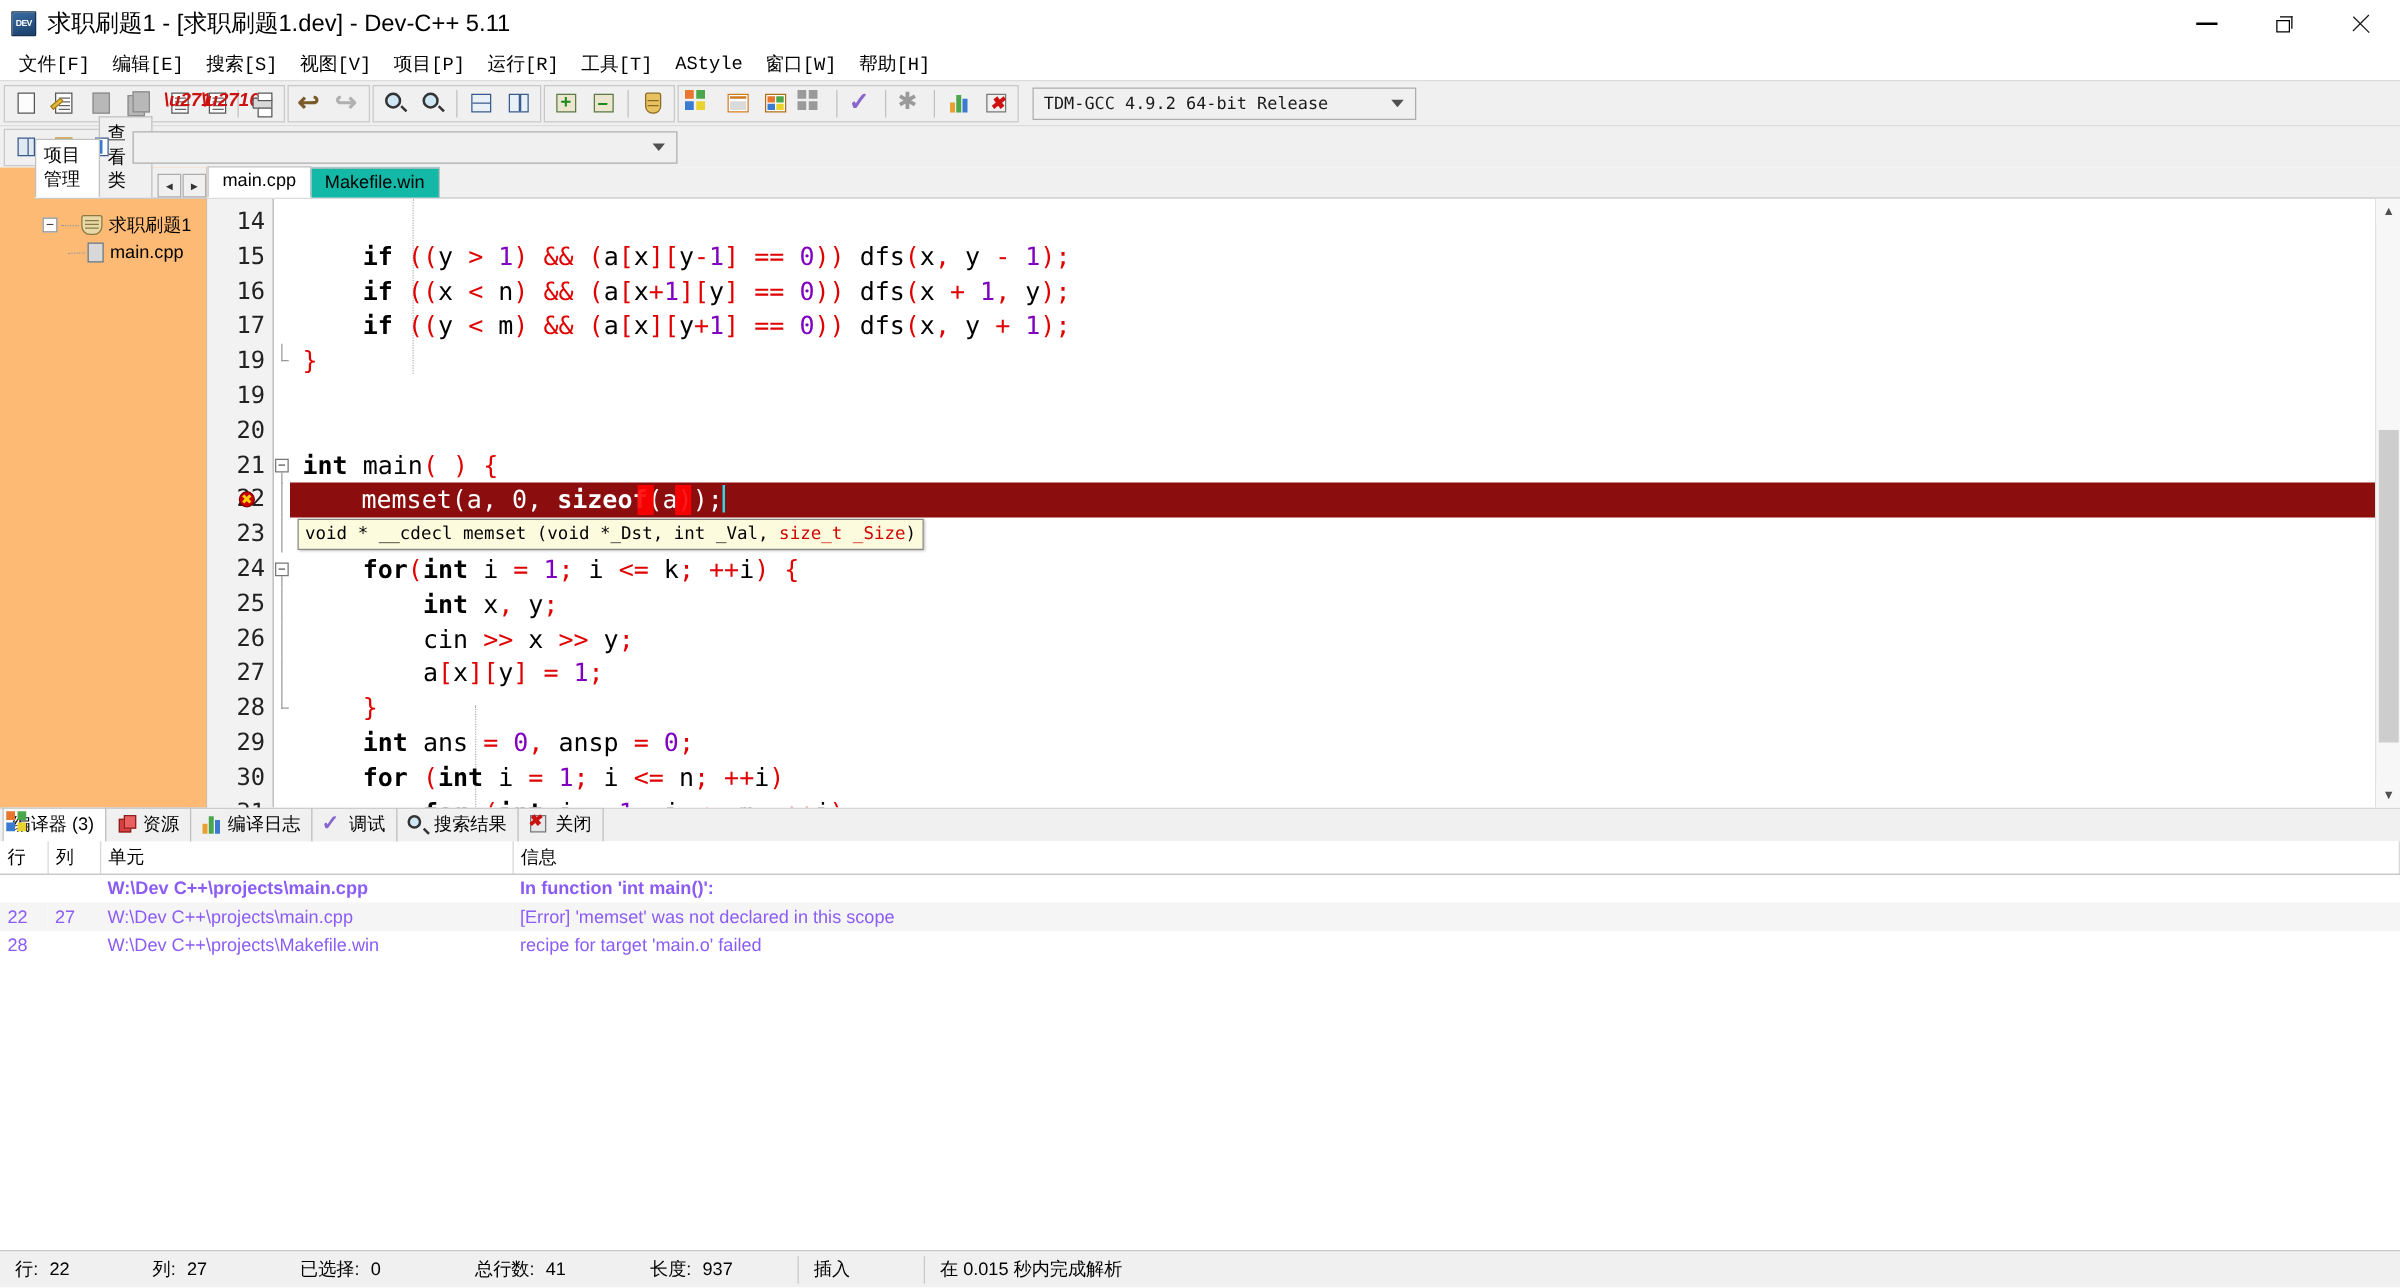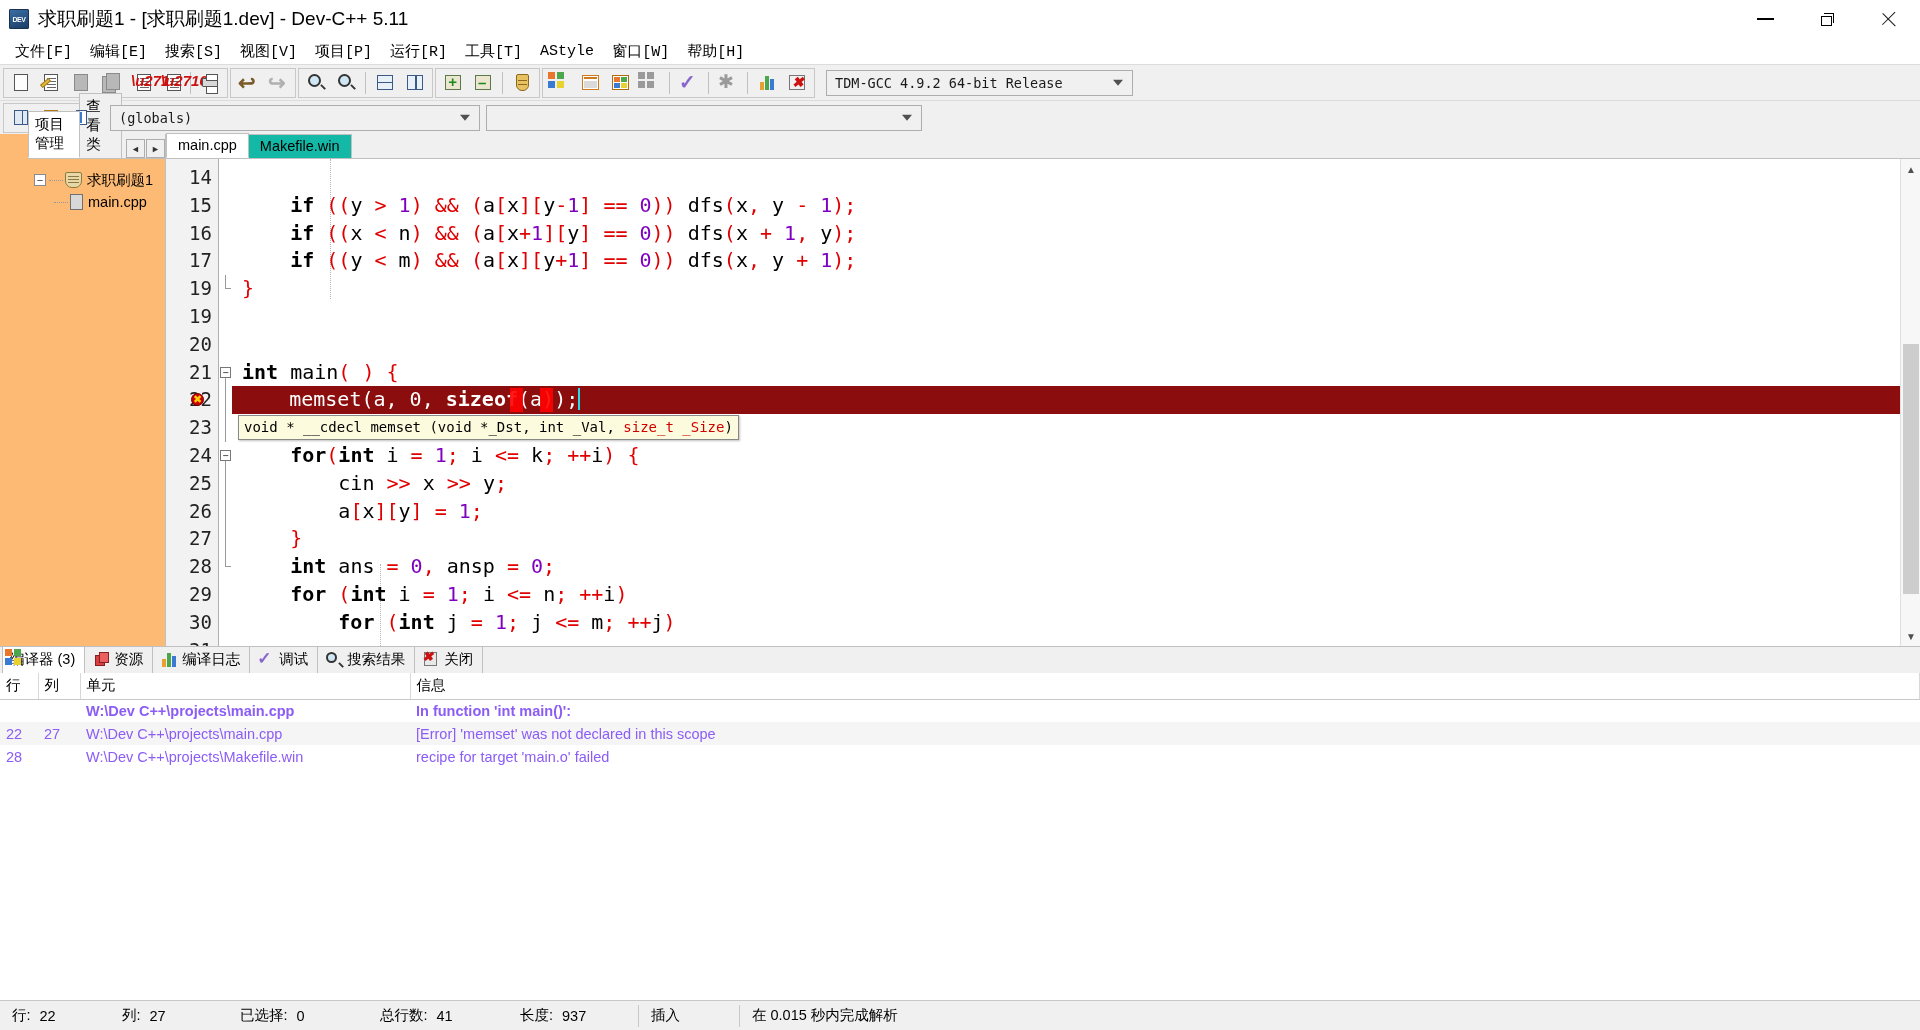--- a/index.html
+++ b/index.html
@@ -499,24 +499,20 @@
         <span class="ic">
           <i class="proj-ic2"></i>
         </span>
       </div>
     <div class="tb-btn">
         <span class="ic">
           <i class="proj-ic3"></i>
         </span>
       </div>
   </div>
-  <div class="combo combo-mono" style="width:370px; margin-left:10px;">
-    <span>(globals)</span>
-    <span class="chev"></span>
-  </div>
   <div class="combo combo-mono" style="width:436px; margin-left:6px;">
     <span></span>
     <span class="chev"></span>
   </div>
 </div>
 
 <div id="main">
 
   <div id="left-panel">
     <div id="left-tabs">
@@ -616,20 +612,21 @@
           <div class="cl"><span class="tok tok-id">    </span><span class="tok tok-k">if</span><span class="tok tok-id"> </span><span class="tok tok-op">((</span><span class="tok tok-id">y</span><span class="tok tok-id"> </span><span class="tok tok-op">&gt;</span><span class="tok tok-id"> </span><span class="tok tok-num">1</span><span class="tok tok-op">)</span><span class="tok tok-id"> </span><span class="tok tok-op">&amp;&amp;</span><span class="tok tok-id"> </span><span class="tok tok-op">(</span><span class="tok tok-id">a</span><span class="tok tok-op">[</span><span class="tok tok-id">x</span><span class="tok tok-op">][</span><span class="tok tok-id">y</span><span class="tok tok-op">-</span><span class="tok tok-num">1</span><span class="tok tok-op">]</span><span class="tok tok-id"> </span><span class="tok tok-op">==</span><span class="tok tok-id"> </span><span class="tok tok-num">0</span><span class="tok tok-op">))</span><span class="tok tok-id"> </span><span class="tok tok-id">dfs</span><span class="tok tok-op">(</span><span class="tok tok-id">x</span><span class="tok tok-op">,</span><span class="tok tok-id"> </span><span class="tok tok-id">y</span><span class="tok tok-id"> </span><span class="tok tok-op">-</span><span class="tok tok-id"> </span><span class="tok tok-num">1</span><span class="tok tok-op">);</span></div>
           <div class="cl"><span class="tok tok-id">    </span><span class="tok tok-k">if</span><span class="tok tok-id"> </span><span class="tok tok-op">((</span><span class="tok tok-id">x</span><span class="tok tok-id"> </span><span class="tok tok-op">&lt;</span><span class="tok tok-id"> </span><span class="tok tok-id">n</span><span class="tok tok-op">)</span><span class="tok tok-id"> </span><span class="tok tok-op">&amp;&amp;</span><span class="tok tok-id"> </span><span class="tok tok-op">(</span><span class="tok tok-id">a</span><span class="tok tok-op">[</span><span class="tok tok-id">x</span><span class="tok tok-op">+</span><span class="tok tok-num">1</span><span class="tok tok-op">][</span><span class="tok tok-id">y</span><span class="tok tok-op">]</span><span class="tok tok-id"> </span><span class="tok tok-op">==</span><span class="tok tok-id"> </span><span class="tok tok-num">0</span><span class="tok tok-op">))</span><span class="tok tok-id"> </span><span class="tok tok-id">dfs</span><span class="tok tok-op">(</span><span class="tok tok-id">x</span><span class="tok tok-id"> </span><span class="tok tok-op">+</span><span class="tok tok-id"> </span><span class="tok tok-num">1</span><span class="tok tok-op">,</span><span class="tok tok-id"> </span><span class="tok tok-id">y</span><span class="tok tok-op">);</span></div>
           <div class="cl"><span class="tok tok-id">    </span><span class="tok tok-k">if</span><span class="tok tok-id"> </span><span class="tok tok-op">((</span><span class="tok tok-id">y</span><span class="tok tok-id"> </span><span class="tok tok-op">&lt;</span><span class="tok tok-id"> </span><span class="tok tok-id">m</span><span class="tok tok-op">)</span><span class="tok tok-id"> </span><span class="tok tok-op">&amp;&amp;</span><span class="tok tok-id"> </span><span class="tok tok-op">(</span><span class="tok tok-id">a</span><span class="tok tok-op">[</span><span class="tok tok-id">x</span><span class="tok tok-op">][</span><span class="tok tok-id">y</span><span class="tok tok-op">+</span><span class="tok tok-num">1</span><span class="tok tok-op">]</span><span class="tok tok-id"> </span><span class="tok tok-op">==</span><span class="tok tok-id"> </span><span class="tok tok-num">0</span><span class="tok tok-op">))</span><span class="tok tok-id"> </span><span class="tok tok-id">dfs</span><span class="tok tok-op">(</span><span class="tok tok-id">x</span><span class="tok tok-op">,</span><span class="tok tok-id"> </span><span class="tok tok-id">y</span><span class="tok tok-id"> </span><span class="tok tok-op">+</span><span class="tok tok-id"> </span><span class="tok tok-num">1</span><span class="tok tok-op">);</span></div>
           <div class="cl"><span class="tok tok-op">}</span></div>
           <div class="cl"></div>
           <div class="cl"></div>
           <div class="cl"><span class="tok tok-k">int</span><span class="tok tok-id"> </span><span class="tok tok-id">main</span><span class="tok tok-op">(</span><span class="tok tok-id"> </span><span class="tok tok-op">)</span><span class="tok tok-id"> </span><span class="tok tok-op">{</span></div>
           <div class="cl error-line" style="position: relative; margin-right: -40px; padding-right: 40px;"><span class="sel-red" style="position: absolute; left: 309px; top: 2px; width: 13px; height: 24px; z-index: 0; opacity: 0.9;"></span><span class="sel-red" style="position: absolute; left: 279px; top: 2px; width: 13px; height: 24px; z-index: 0; opacity: 0.9;"></span><span class="tok tok-id">    </span><span class="tok tok-id">memset</span><span class="tok tok-op">(</span><span class="tok tok-id">a</span><span class="tok tok-op">,</span><span class="tok tok-id"> </span><span class="tok tok-num">0</span><span class="tok tok-op">,</span><span class="tok tok-id"> </span><span class="tok tok-k">sizeof</span><span class="tok tok-op">(</span><span class="tok tok-id">a</span><span class="tok tok-op">));</span><span class="caret"></span><span class="tok tok-op"></span></div>
           <div class="cl"></div>
           <div class="cl"><span class="tok tok-id">    </span><span class="tok tok-k">for</span><span class="tok tok-op">(</span><span class="tok tok-k">int</span><span class="tok tok-id"> </span><span class="tok tok-id">i</span><span class="tok tok-id"> </span><span class="tok tok-op">=</span><span class="tok tok-id"> </span><span class="tok tok-num">1</span><span class="tok tok-op">;</span><span class="tok tok-id"> </span><span class="tok tok-id">i</span><span class="tok tok-id"> </span><span class="tok tok-op">&lt;=</span><span class="tok tok-id"> </span><span class="tok tok-id">k</span><span class="tok tok-op">;</span><span class="tok tok-id"> </span><span class="tok tok-op">++</span><span class="tok tok-id">i</span><span class="tok tok-op">)</span><span class="tok tok-id"> </span><span class="tok tok-op">{</span></div>
+          <div class="cl"><span class="tok tok-id">        </span><span class="tok tok-k">int</span><span class="tok tok-id"> </span><span class="tok tok-id">x</span><span class="tok tok-op">,</span><span class="tok tok-id"> </span><span class="tok tok-id">y</span><span class="tok tok-op">;</span></div>
           <div class="cl"><span class="tok tok-id">        </span><span class="tok tok-id">cin</span><span class="tok tok-id"> </span><span class="tok tok-op">&gt;&gt;</span><span class="tok tok-id"> </span><span class="tok tok-id">x</span><span class="tok tok-id"> </span><span class="tok tok-op">&gt;&gt;</span><span class="tok tok-id"> </span><span class="tok tok-id">y</span><span class="tok tok-op">;</span></div>
           <div class="cl"><span class="tok tok-id">        </span><span class="tok tok-id">a</span><span class="tok tok-op">[</span><span class="tok tok-id">x</span><span class="tok tok-op">][</span><span class="tok tok-id">y</span><span class="tok tok-op">]</span><span class="tok tok-id"> </span><span class="tok tok-op">=</span><span class="tok tok-id"> </span><span class="tok tok-num">1</span><span class="tok tok-op">;</span></div>
           <div class="cl"><span class="tok tok-id">    </span><span class="tok tok-op">}</span></div>
           <div class="cl"><span class="tok tok-id">    </span><span class="tok tok-k">int</span><span class="tok tok-id"> </span><span class="tok tok-id">ans</span><span class="tok tok-id"> </span><span class="tok tok-op">=</span><span class="tok tok-id"> </span><span class="tok tok-num">0</span><span class="tok tok-op">,</span><span class="tok tok-id"> </span><span class="tok tok-id">ansp</span><span class="tok tok-id"> </span><span class="tok tok-op">=</span><span class="tok tok-id"> </span><span class="tok tok-num">0</span><span class="tok tok-op">;</span></div>
           <div class="cl"><span class="tok tok-id">    </span><span class="tok tok-k">for</span><span class="tok tok-id"> </span><span class="tok tok-op">(</span><span class="tok tok-k">int</span><span class="tok tok-id"> </span><span class="tok tok-id">i</span><span class="tok tok-id"> </span><span class="tok tok-op">=</span><span class="tok tok-id"> </span><span class="tok tok-num">1</span><span class="tok tok-op">;</span><span class="tok tok-id"> </span><span class="tok tok-id">i</span><span class="tok tok-id"> </span><span class="tok tok-op">&lt;=</span><span class="tok tok-id"> </span><span class="tok tok-id">n</span><span class="tok tok-op">;</span><span class="tok tok-id"> </span><span class="tok tok-op">++</span><span class="tok tok-id">i</span><span class="tok tok-op">)</span></div>
           <div class="cl"><span class="tok tok-id">        </span><span class="tok tok-k">for</span><span class="tok tok-id"> </span><span class="tok tok-op">(</span><span class="tok tok-k">int</span><span class="tok tok-id"> </span><span class="tok tok-id">j</span><span class="tok tok-id"> </span><span class="tok tok-op">=</span><span class="tok tok-id"> </span><span class="tok tok-num">1</span><span class="tok tok-op">;</span><span class="tok tok-id"> </span><span class="tok tok-id">j</span><span class="tok tok-id"> </span><span class="tok tok-op">&lt;=</span><span class="tok tok-id"> </span><span class="tok tok-id">m</span><span class="tok tok-op">;</span><span class="tok tok-id"> </span><span class="tok tok-op">++</span><span class="tok tok-id">j</span><span class="tok tok-op">)</span></div>
         </div>
       <div id="hint" style="top: 256px; left: 72px;">
         <span>void * __cdecl memset (void *_Dst, int _Val, </span><span class="hl">size_t _Size</span><span>)</span>
       </div>

